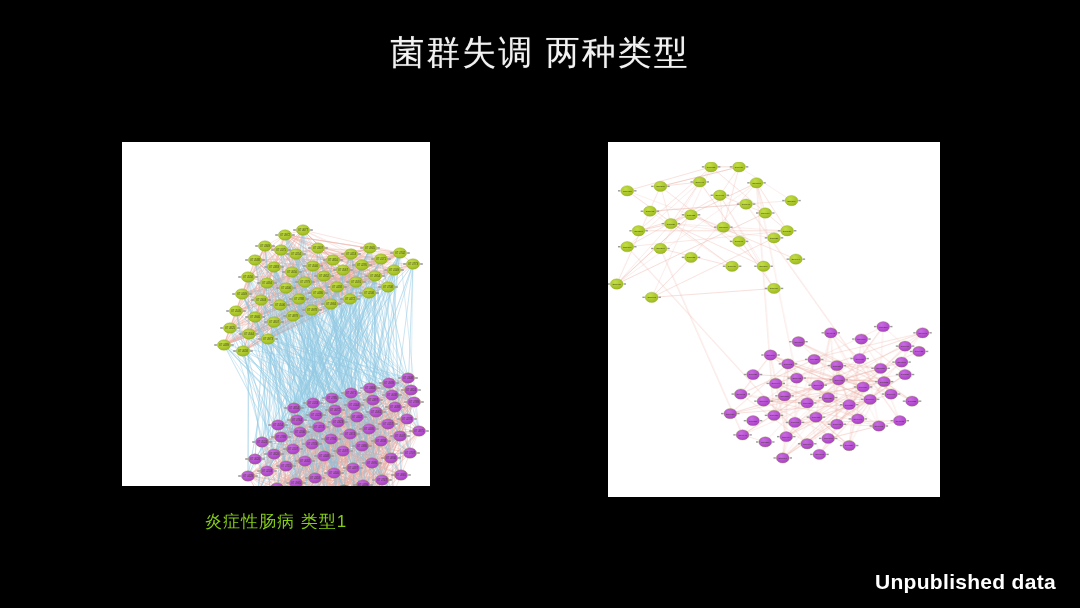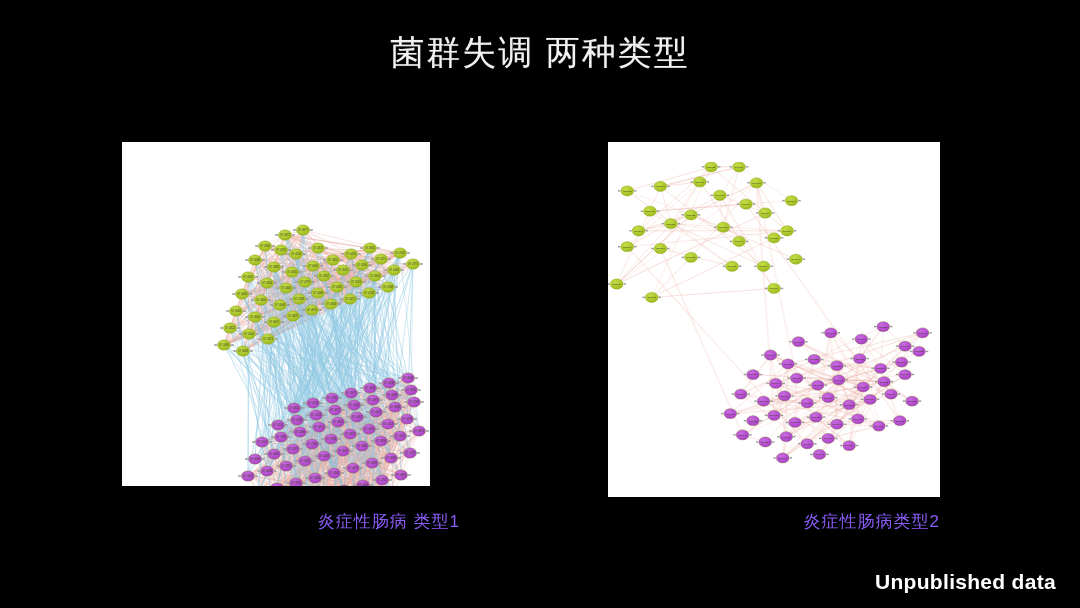--- a/index.html
+++ b/index.html
@@ -17,21 +17,21 @@
 
   .panel{
     position:absolute;background:#fff;overflow:hidden;
   }
   #panel-left{left:122px;top:142px;width:308px;height:344px;}
   #panel-right{left:608px;top:142px;width:332px;height:355px;}
 
   .panel svg{display:block;width:100%;height:100%;}
 
   .caption{
-    position:absolute;color:#8b5cf6;font-size:17px;text-align:right;
+    position:absolute;color:#84cc16;font-size:17px;text-align:center;
     letter-spacing:1px;
   }
   #caption-left{left:92px;top:510px;width:368px;}
   #caption-right{left:608px;top:510px;width:332px;}
 
   .credit{
     position:absolute;right:24px;bottom:14px;
     color:#ffffff;font-size:21px;font-weight:bold;letter-spacing:.3px;text-align:center;
   }
 </style>
@@ -2829,17 +2829,16 @@
           <ellipse cx="200" cy="356" rx="7.4" ry="5.8" fill="url(#pGrad)" stroke="#7f9a14" stroke-width="0.35"></ellipse>
           <text x="200" y="357.1" text-anchor="middle" font-size="2.6" fill="#3a3a1e" font-family="&quot;Liberation Sans&quot;, sans-serif">OTU364</text>
           <line x1="231.4" y1="352" x2="234.1" y2="352" stroke="#9a9a9a" stroke-width="1.6"></line>
           <line x1="249.9" y1="352" x2="252.6" y2="352" stroke="#9a9a9a" stroke-width="1.6"></line>
           <ellipse cx="242" cy="352" rx="7.4" ry="5.8" fill="url(#pGrad)" stroke="#7f9a14" stroke-width="0.35"></ellipse>
           <text x="242" y="353.1" text-anchor="middle" font-size="2.6" fill="#3a3a1e" font-family="&quot;Liberation Sans&quot;, sans-serif">OTU793</text>
         </g>
     </svg>
   </div>
 
-  <div class="caption" id="caption-right">炎症性肠病类型2</div>
 
   <div class="credit">Unpublished data</div>
 
 </div>
 
 </body></html>

